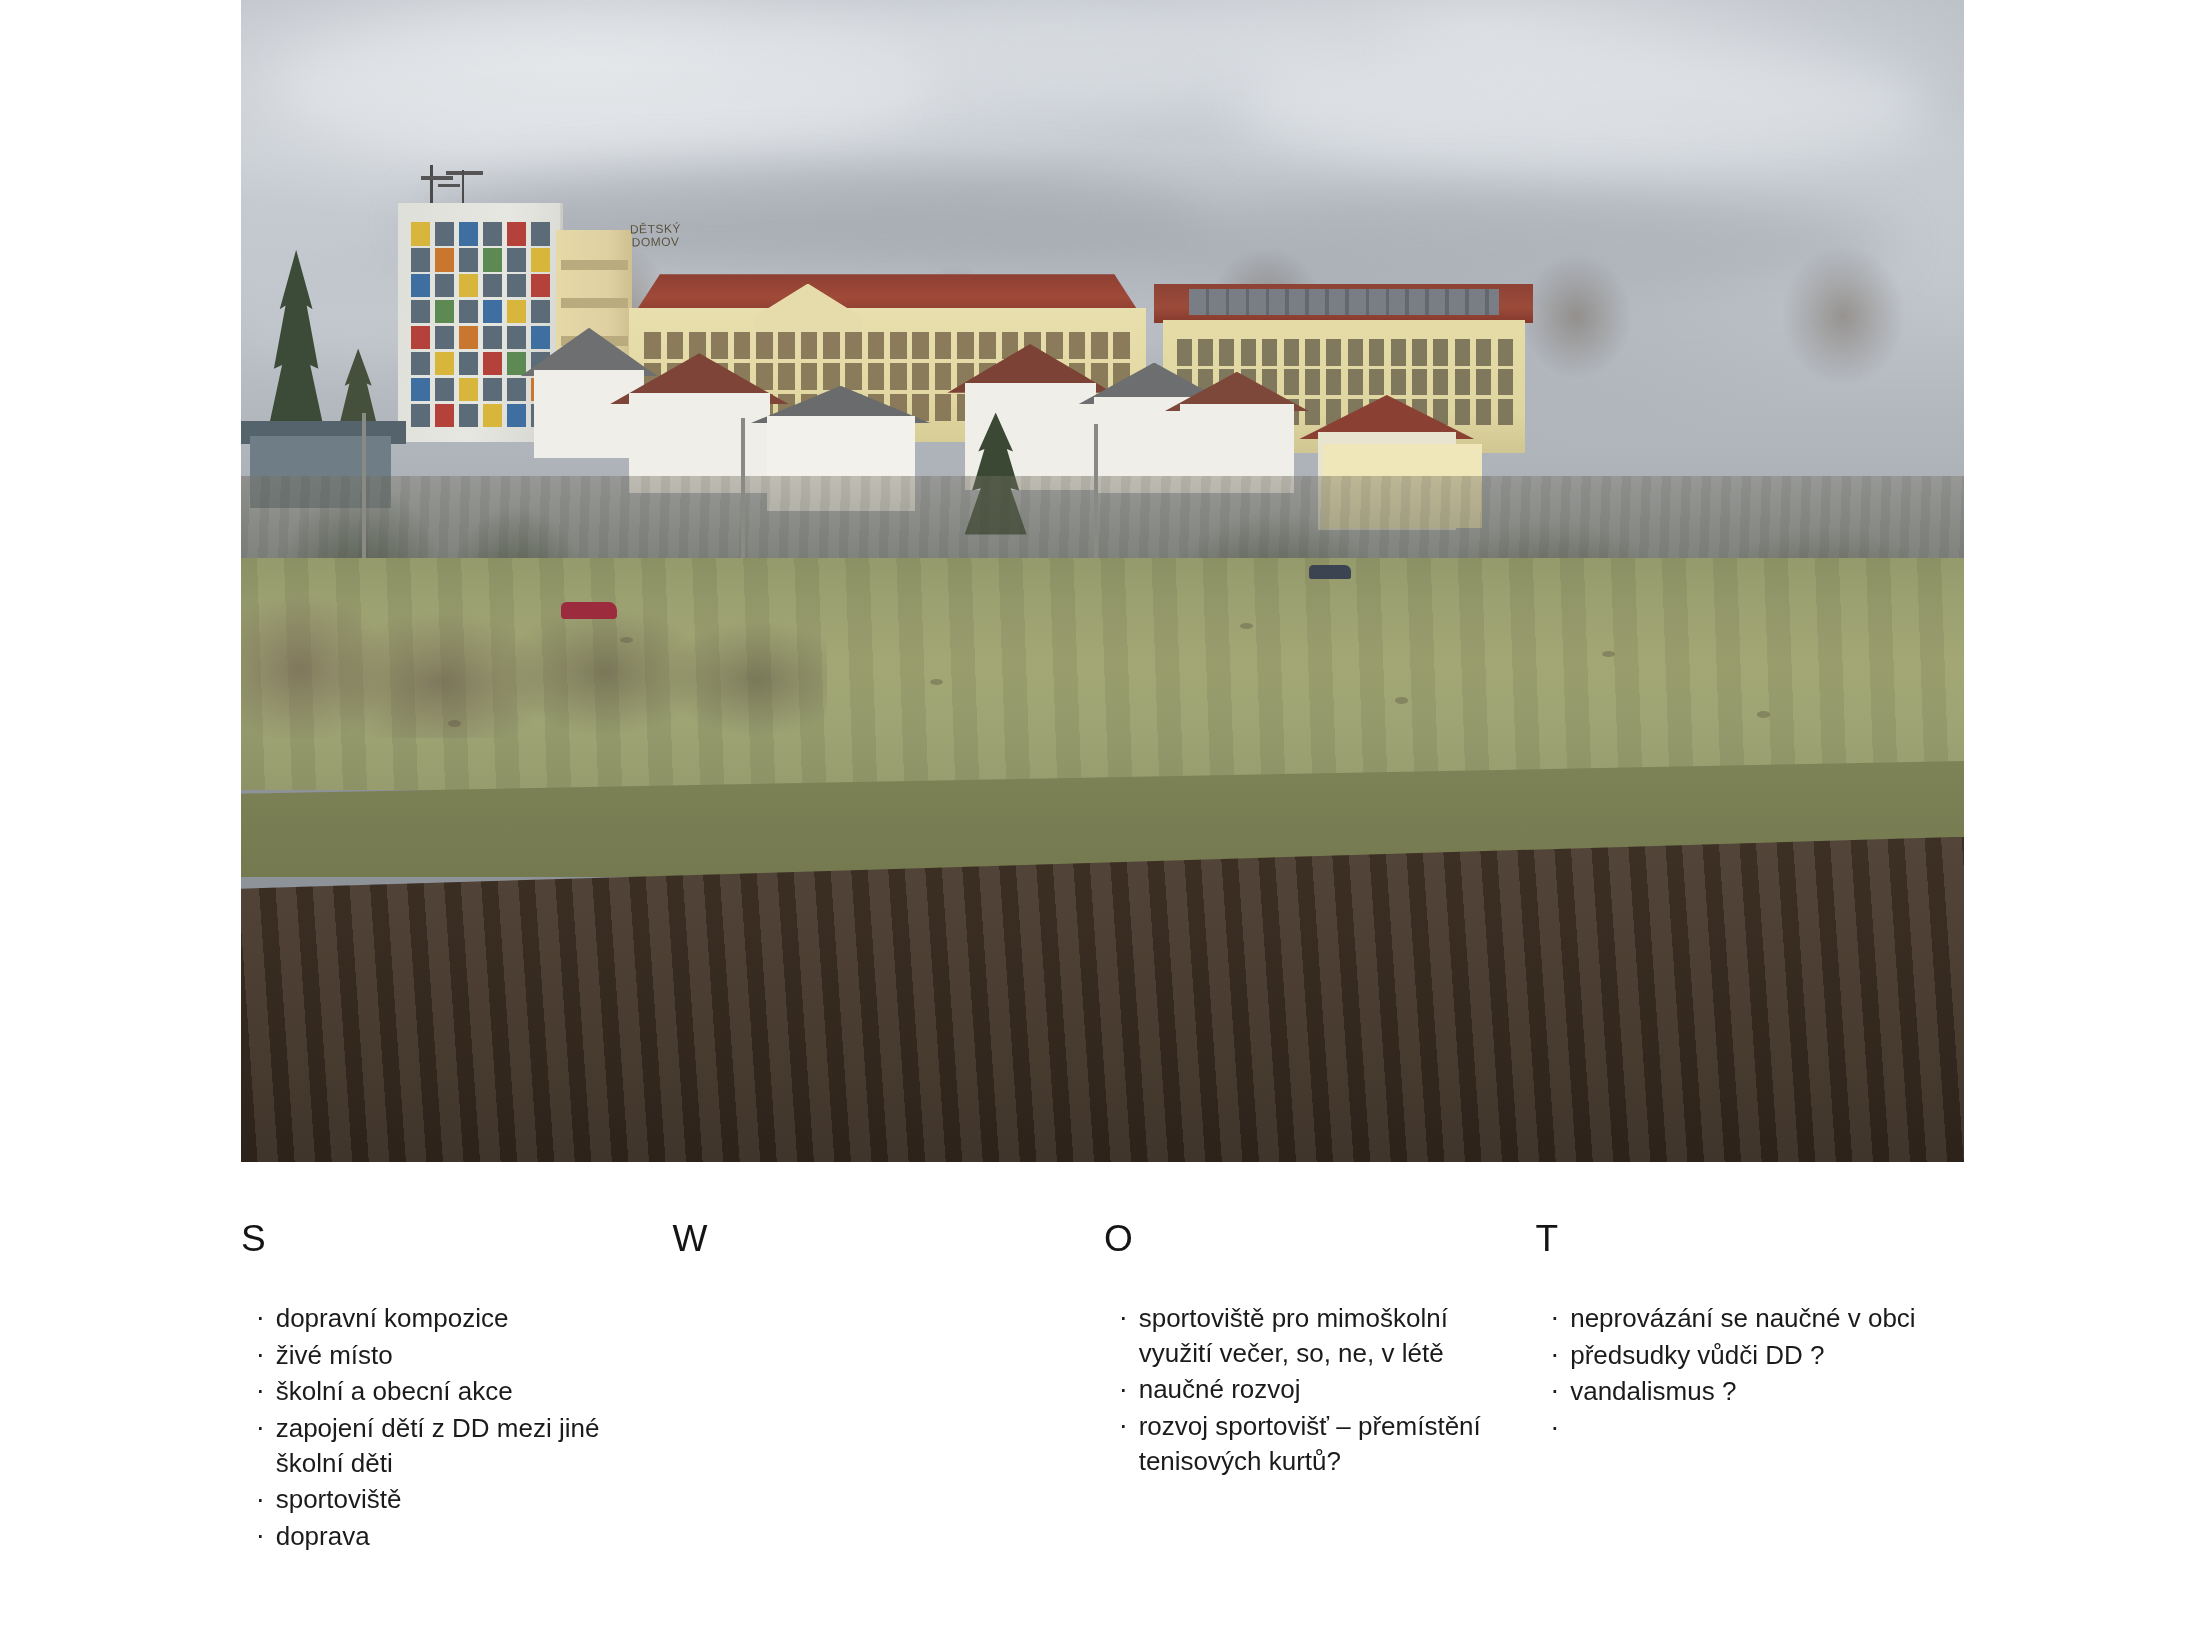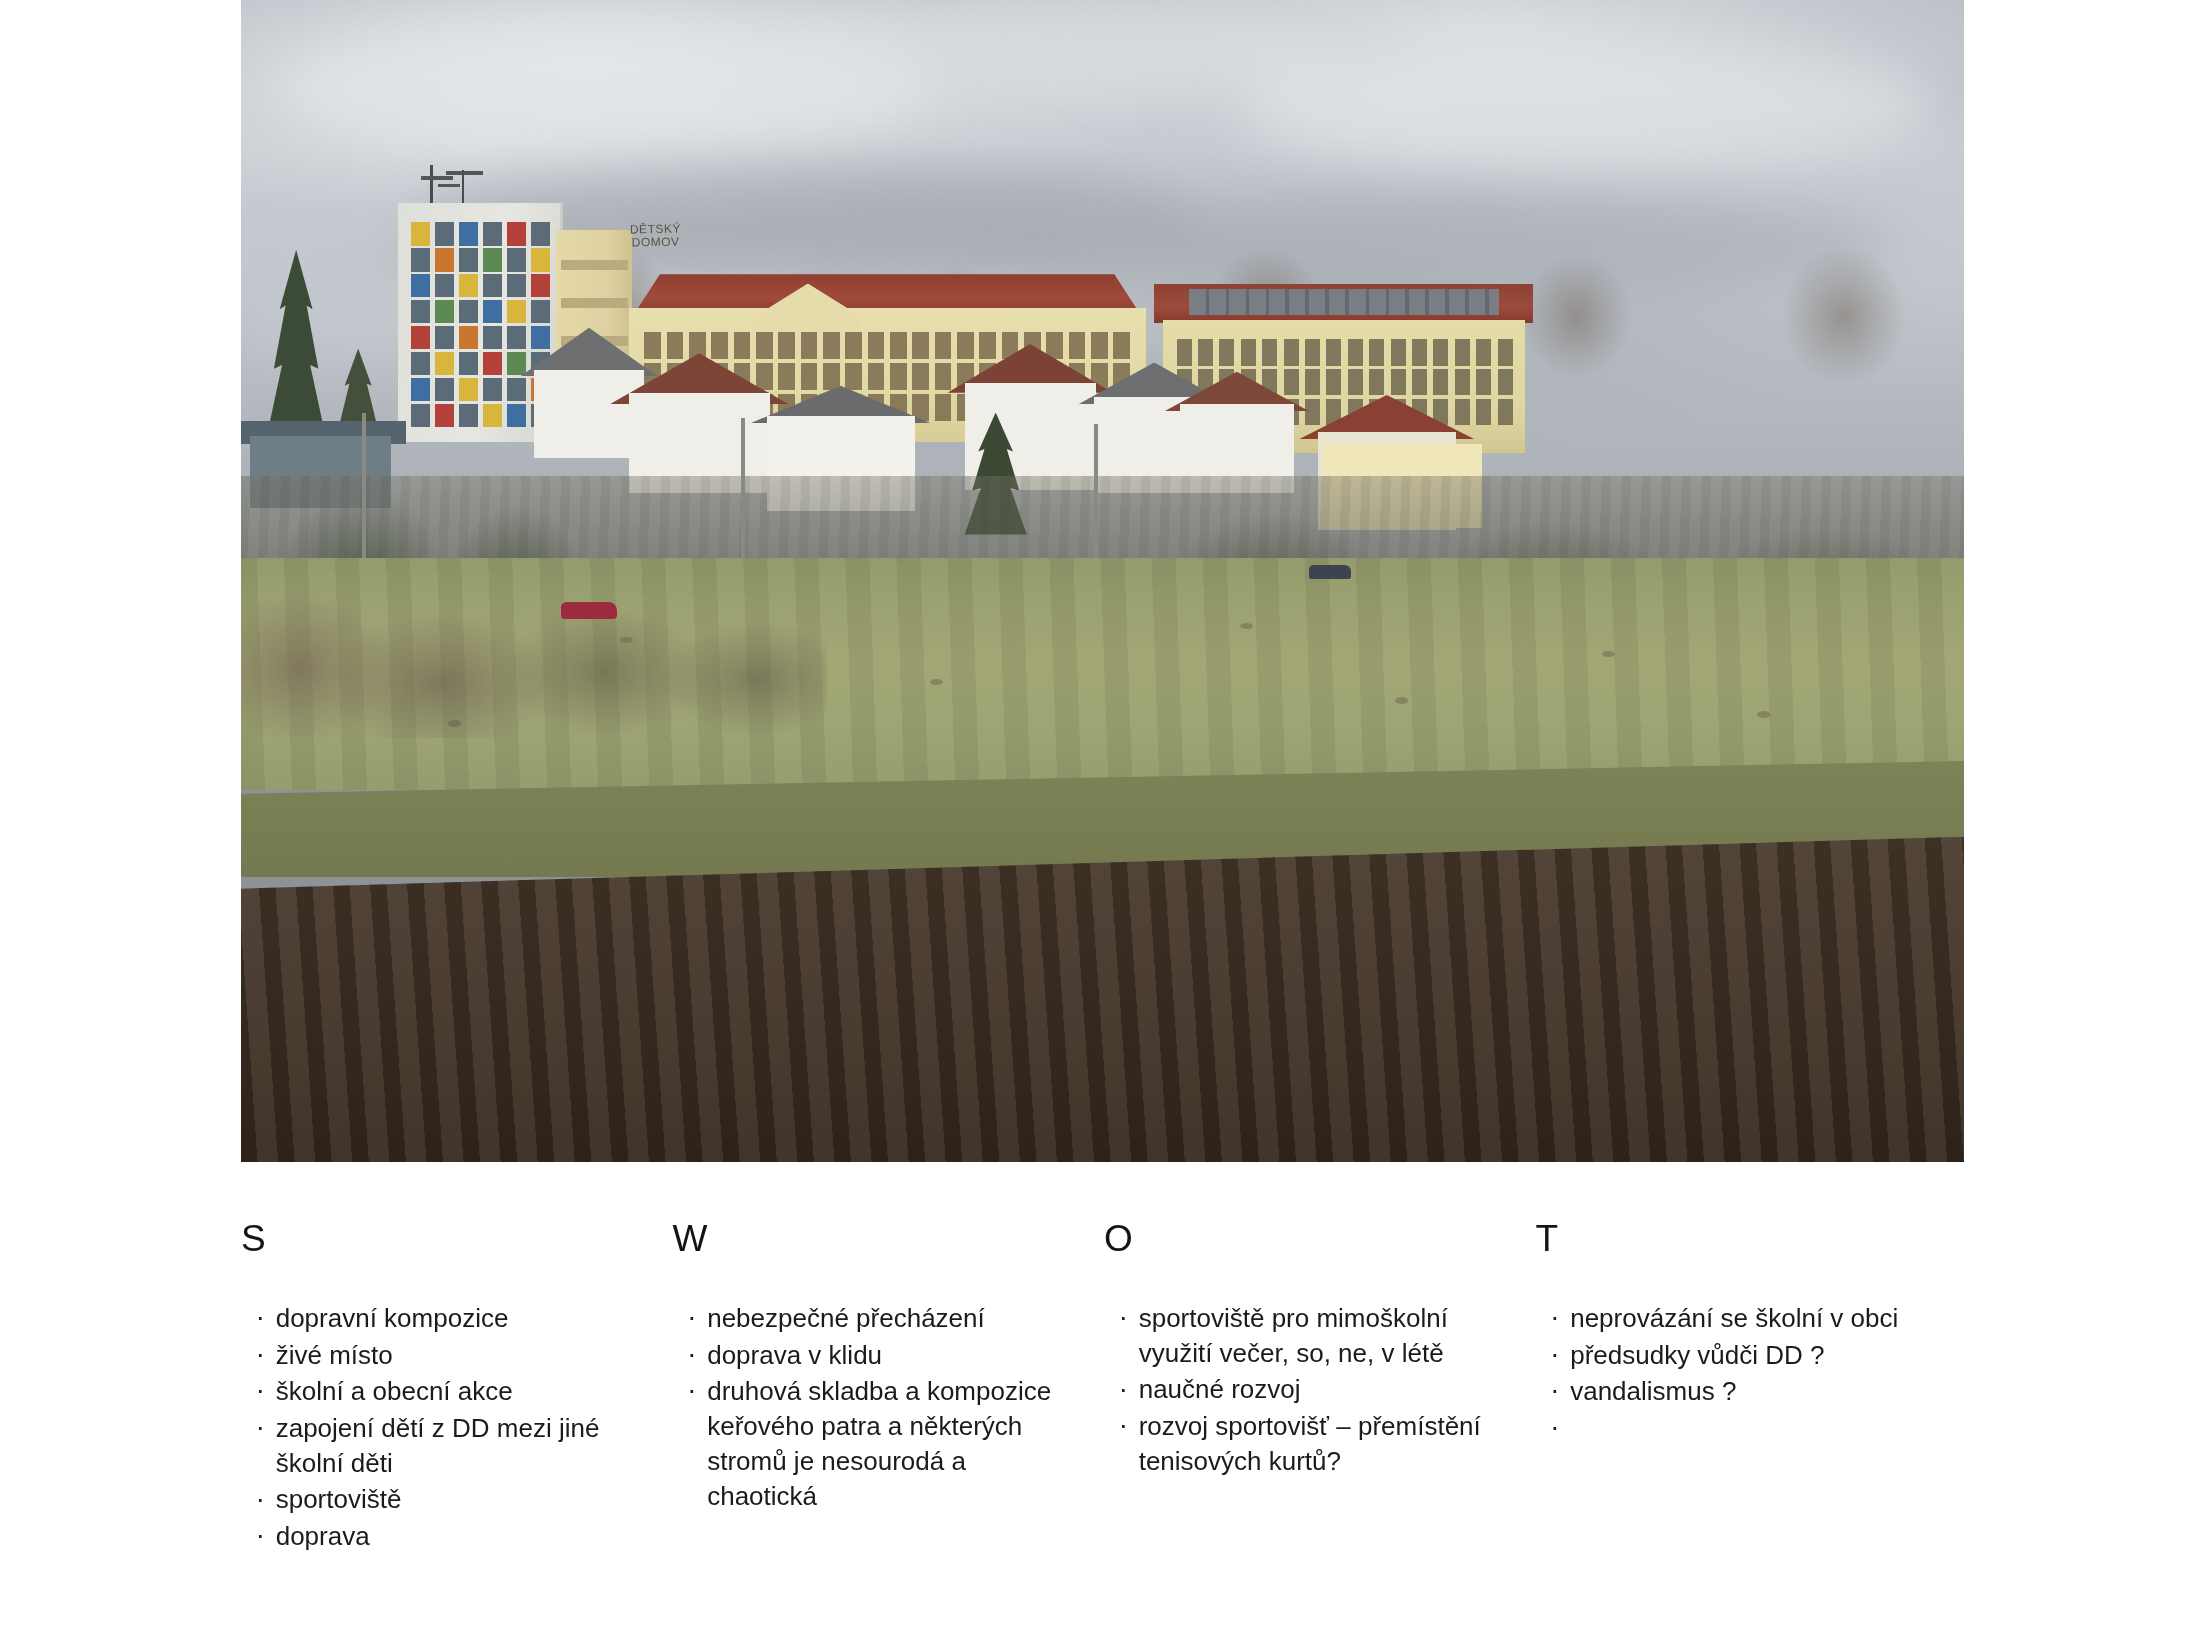--- a/index.html
+++ b/index.html
@@ -649,40 +649,35 @@
       <li>živé místo</li>
       <li>školní a obecní akce</li>
       <li>zapojení dětí z DD mezi jiné školní děti</li>
       <li>sportoviště</li>
       <li>doprava</li>
     </ul>
   </div>
 
   <div class="col">
     <div class="col-letter">W</div>
-    <ul class="items">
-      <li>nebezpečné přecházení</li>
-      <li>doprava v klidu</li>
-      <li>druhová skladba a kompozice keřového patra a některých stromů je nesourodá a chaotická</li>
-    </ul>
   </div>
 
   <div class="col">
     <div class="col-letter">O</div>
     <ul class="items">
       <li>sportoviště pro mimoškolní využití večer, so, ne, v létě</li>
       <li>naučné rozvoj</li>
       <li>rozvoj sportovišť – přemístění tenisových kurtů?</li>
     </ul>
   </div>
 
   <div class="col">
     <div class="col-letter">T</div>
     <ul class="items">
-      <li>neprovázání se školní v obci</li>
+      <li>neprovázání se naučné v obci</li>
       <li>předsudky vůdči DD ?</li>
       <li>vandalismus ?</li>
       <li class="empty"></li>
     </ul>
   </div>
 
 </div>
 
 
 </body></html>

